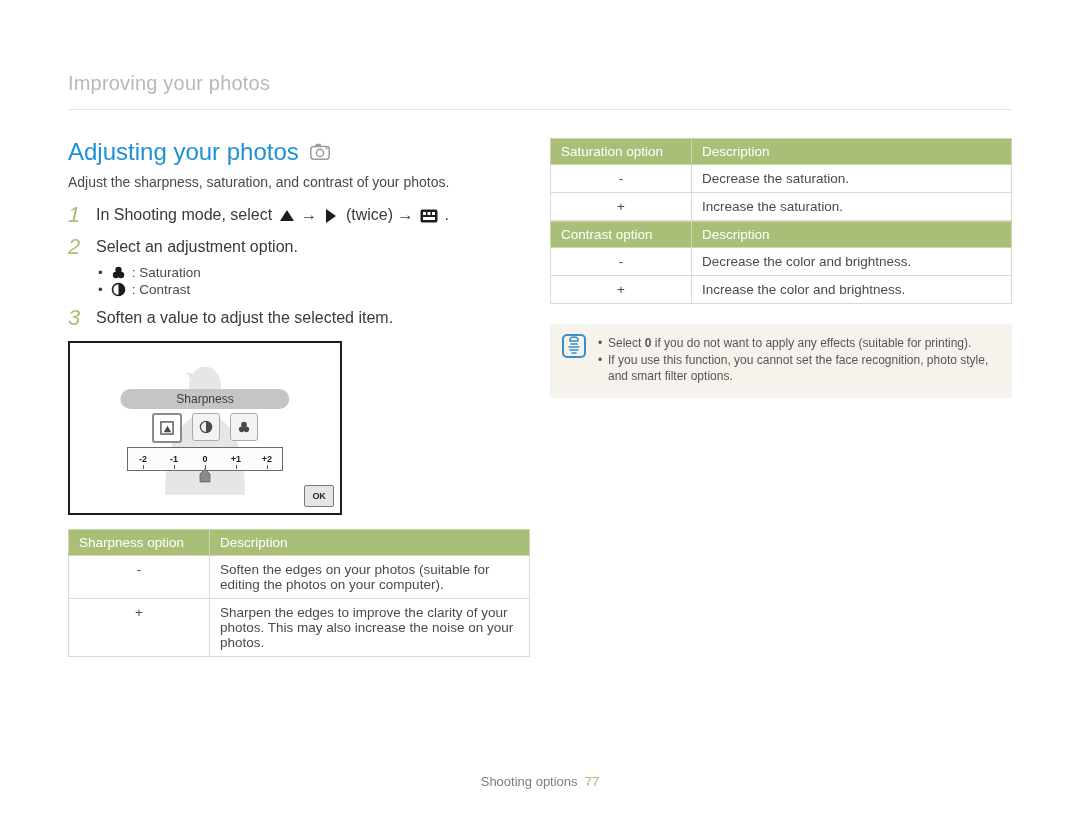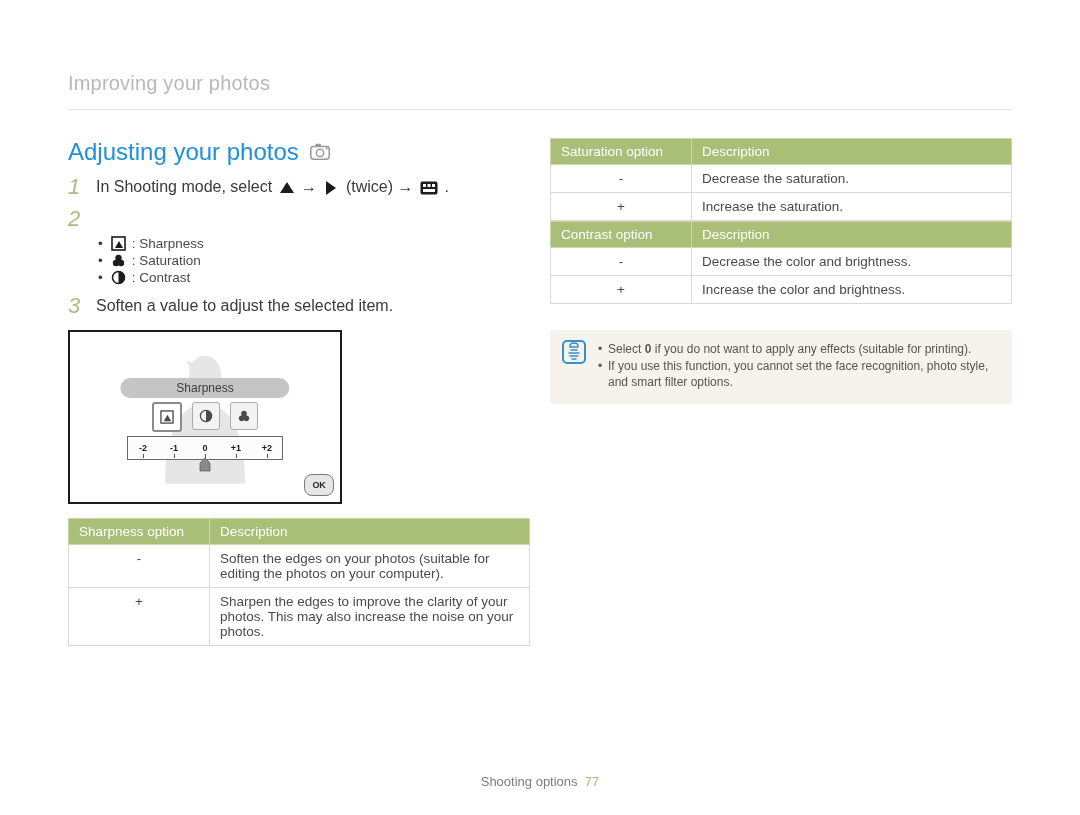--- a/index.html
+++ b/index.html
@@ -206,21 +206,21 @@
     height: 14px;
   }
   .ok-btn {
     position: absolute;
     right: 6px;
     bottom: 6px;
     width: 28px;
     height: 20px;
     background: #e6e6e6;
     border: 1px solid #7a7a7a;
-    border-radius: 8px;
+    border-radius: 2px;
     display: flex;
     align-items: center;
     justify-content: center;
     font-size: 9px;
     font-weight: bold;
     color: #282828;
     letter-spacing: -0.3px;
   }
 
   
@@ -243,21 +243,21 @@
     border: 1px solid #d9d9d9;
     color: #4a4a4a;
     vertical-align: top;
   }
   table.opt td.k {
     text-align: center;
     width: 120px;
   }
   .col-right table.opt:first-child { margin-top: 0; }
   .note-box {
-    margin-top: 26px;
+    margin-top: 20px;
     background: #f5f3ec;
     border-radius: 3px;
     padding: 10px 14px 12px 12px;
     display: flex;
     gap: 12px;
     font-size: 12px;
     color: #555555;
   }
   .note-icon {
     width: 24px;
@@ -308,20 +308,21 @@
         <span class="mode-badge">
           <svg viewBox="0 0 24 24">
               <rect x="2" y="6" width="20" height="14" rx="3" fill="none" stroke="#9a9a9a" stroke-width="1.6"></rect>
               <circle cx="12" cy="13" r="4" fill="none" stroke="#9a9a9a" stroke-width="1.6"></circle>
               <rect x="7" y="3" width="6" height="3" rx="1" fill="#9a9a9a"></rect>
               <text x="18" y="10" font-size="6" fill="#9a9a9a" font-weight="bold">P</text>
             </svg>
         </span>
       </div>
 
+      <div class="lead">Adjust the sharpness, saturation, and contrast of your photos.</div>
 
       <div class="step">
         <div class="step-num">1</div>
         <div class="step-text">
           <span>In Shooting mode, select </span>
           <span class="inline-icon">
             <svg viewBox="0 0 16 16">
                 <polygon points="8,2 15,13 1,13" fill="#1c1c1c"></polygon>
               </svg>
           </span>
@@ -340,32 +341,24 @@
                 <rect x="12" y="3" width="3" height="3" fill="#fff"></rect>
                 <rect x="3" y="8" width="12" height="3" fill="#fff"></rect>
               </svg>
           </span>
           <span>.</span>
         </div>
       </div>
 
       <div class="step">
         <div class="step-num">2</div>
+        <div class="step-text">Select an adjustment option.</div>
       </div>
 
       <ul class="bullets">
-        <li>
-          <span class="icon-box">
-            <svg viewBox="0 0 15 15">
-                <rect x="1" y="1" width="13" height="13" fill="none" stroke="#1c1c1c" stroke-width="1.6"></rect>
-                <polygon points="4,12 8,5 12,12" fill="#1c1c1c"></polygon>
-              </svg>
-          </span>
-          <span>: Sharpness</span>
-        </li>
         <li>
           <span class="icon-box">
             <svg viewBox="0 0 15 15">
                 <circle cx="5" cy="10" r="3.2" fill="#1c1c1c"></circle>
                 <circle cx="10" cy="10" r="3.2" fill="#1c1c1c"></circle>
                 <circle cx="7.5" cy="5" r="3.2" fill="#1c1c1c"></circle>
               </svg>
           </span>
           <span>: Saturation</span>
         </li>

